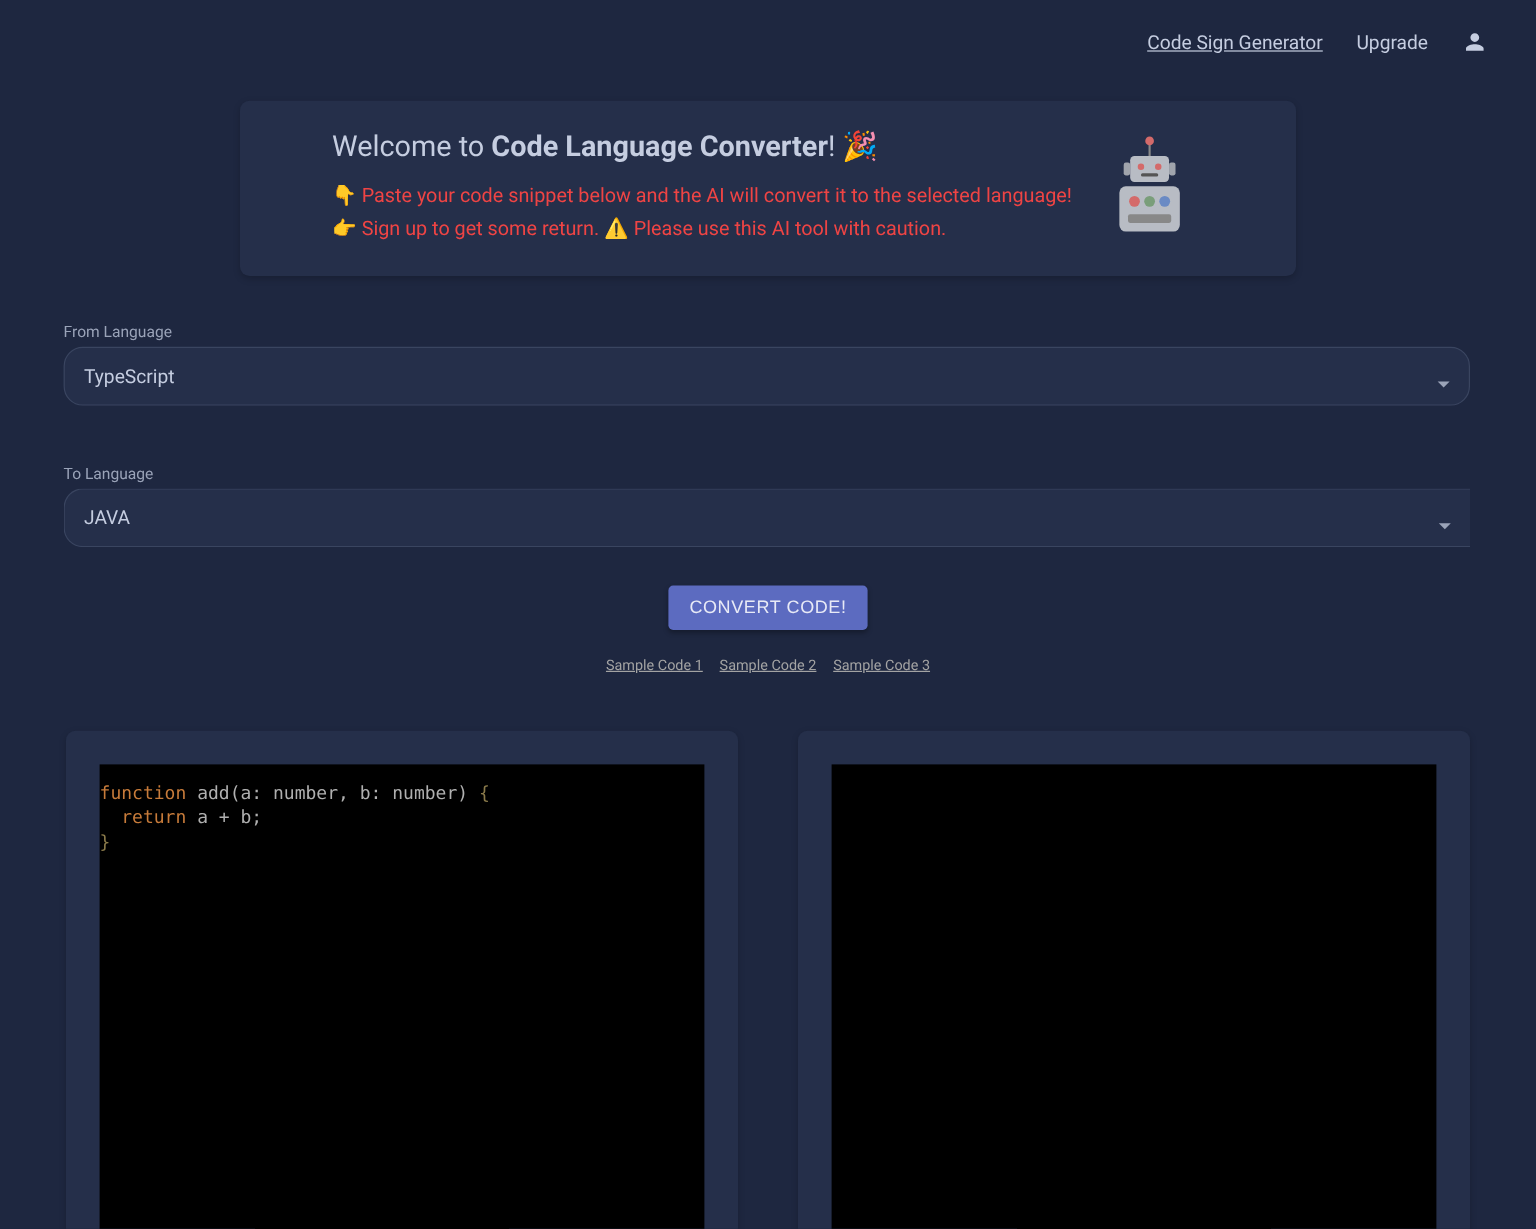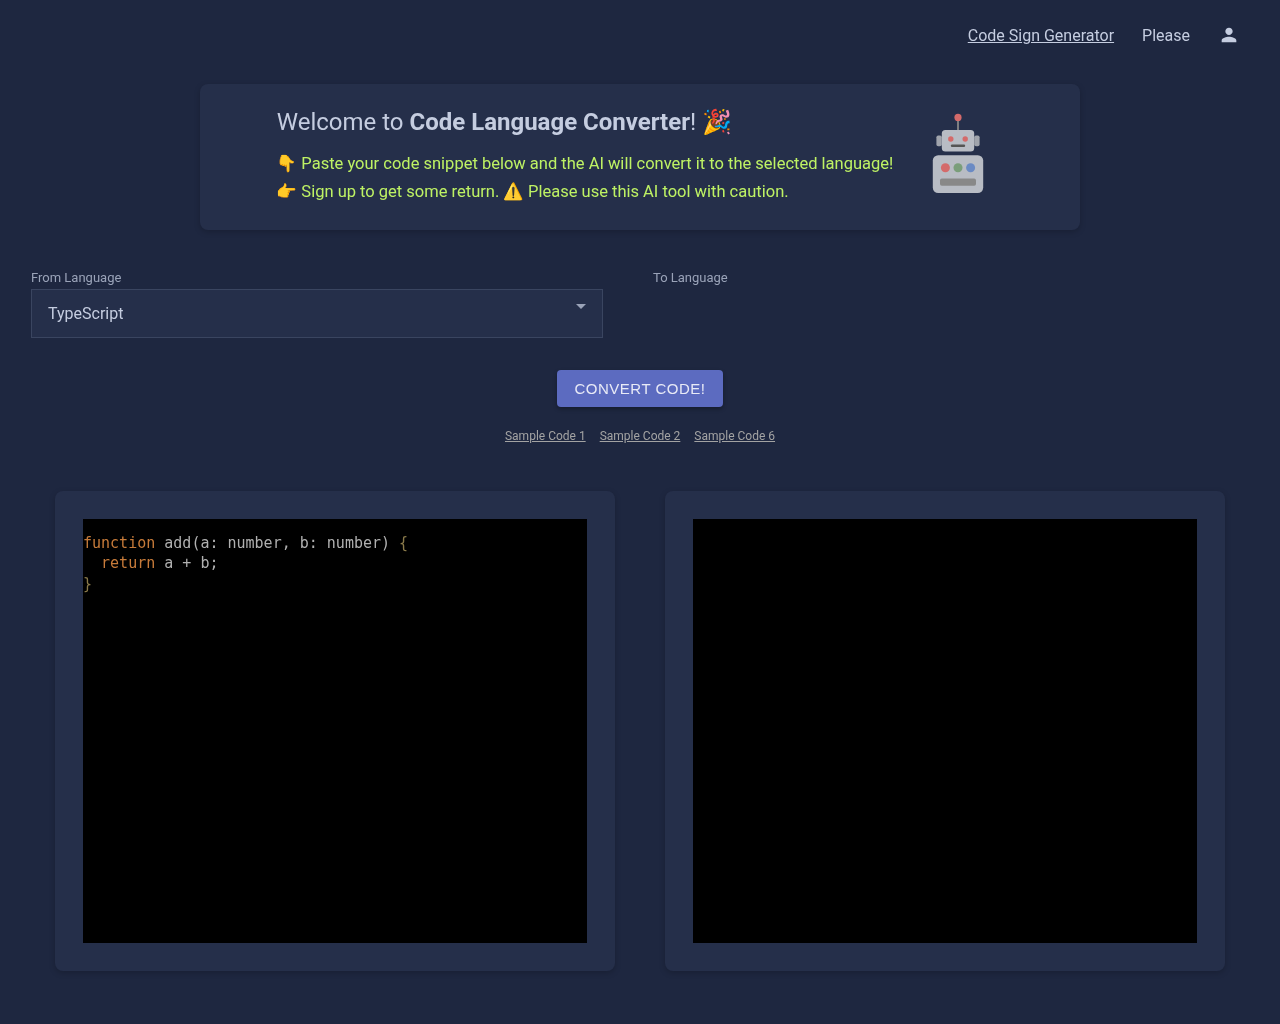--- a/index.html
+++ b/index.html
@@ -57,54 +57,55 @@
       font-weight: 400;
       color: #c5cde0;
       margin-bottom: 14px;
     }
     .welcome-text h1 .bold {
       font-weight: 700;
     }
     .welcome-text p {
       font-size: 16.5px;
       line-height: 1.7;
-      color: #bef264;
+      color: #ef4444;
     }
     .robot {
       width: 90px;
       height: 90px;
       flex-shrink: 0;
       margin-left: 20px;
     }
     .selectors {
       display: flex;
       gap: 50px;
-      padding: 40px 55px 0 31px;
+      padding: 40px 55px 0 53px;
+      flex-direction: column;
     }
     .selector-group {
       flex: 1;
       position: relative;
     }
     .selector-label {
       font-size: 13px;
       color: #9aa3b8;
       margin-bottom: 4px;
       display: block;
     }
     .selector-box {
       width: 100%;
       background: #252f4a;
       border: 1px solid #3a4560;
-      border-radius: 0;
+      border-radius: 16px;
       padding: 14px 16px;
       color: #c5cde0;
       font-size: 16px;
       display: flex;
       justify-content: space-between;
-      align-items: flex-start;
+      align-items: flex-end;
       cursor: pointer;
     }
     .selector-group.right .selector-box {
       border-right: none;
       border-top-right-radius: 0;
       border-bottom-right-radius: 0;
     }
     .triangle-down {
       width: 0;
       height: 0;
@@ -171,21 +172,21 @@
     .ident { color: #b0b0b0; }
     .op { color: #b0b0b0; }
     .punct { color: #b0b0b0; }
     .brace { color: #8a7a4a; }
   </style>
 </head>
 <body>
 
 <div class="header">
   <a class="underline">Code Sign Generator</a>
-  <a class="plain">Please</a>
+  <a class="plain">Upgrade</a>
   <div class="person-icon">
     <svg viewBox="0 0 24 24" width="22" height="22" fill="#c5cde0">
       <path d="M12 12c2.21 0 4-1.79 4-4s-1.79-4-4-4-4 1.79-4 4 1.79 4 4 4zm0 2c-2.67 0-8 1.34-8 4v2h16v-2c0-2.66-5.33-4-8-4z"></path>
     </svg>
   </div>
 </div>
 
 <div class="welcome-card">
   <div class="welcome-text">
     <h1>
@@ -216,31 +217,35 @@
 <div class="selectors">
   <div class="selector-group">
     <span class="selector-label">From Language</span>
     <div class="selector-box">
       <span>TypeScript</span>
       <span class="triangle-down"></span>
     </div>
   </div>
   <div class="selector-group right">
     <span class="selector-label">To Language</span>
+    <div class="selector-box">
+      <span>JAVA</span>
+      <span class="triangle-down"></span>
+    </div>
   </div>
 </div>
 
 <div class="convert-row">
   <button class="convert-btn">CONVERT CODE!</button>
 </div>
 
 <div class="samples-row">
   <a>Sample Code 1</a>
   <a>Sample Code 2</a>
-  <a>Sample Code 6</a>
+  <a>Sample Code 3</a>
 </div>
 
 <div class="panels">
   <div class="panel">
     <div class="code-area"><span class="kw">function</span><span class="ident"> add</span><span class="punct">(a</span><span class="op">:</span><span class="ident"> number</span><span class="punct">,</span><span class="ident"> b</span><span class="op">:</span><span class="ident"> number</span><span class="punct">)</span><span> </span><span class="brace">{</span>
 <span>  </span><span class="kw2">return</span><span class="ident"> a </span><span class="op">+</span><span class="ident"> b</span><span class="punct">;</span>
 <span class="brace">}</span></div>
   </div>
   <div class="panel">
     <div class="code-area"></div>

